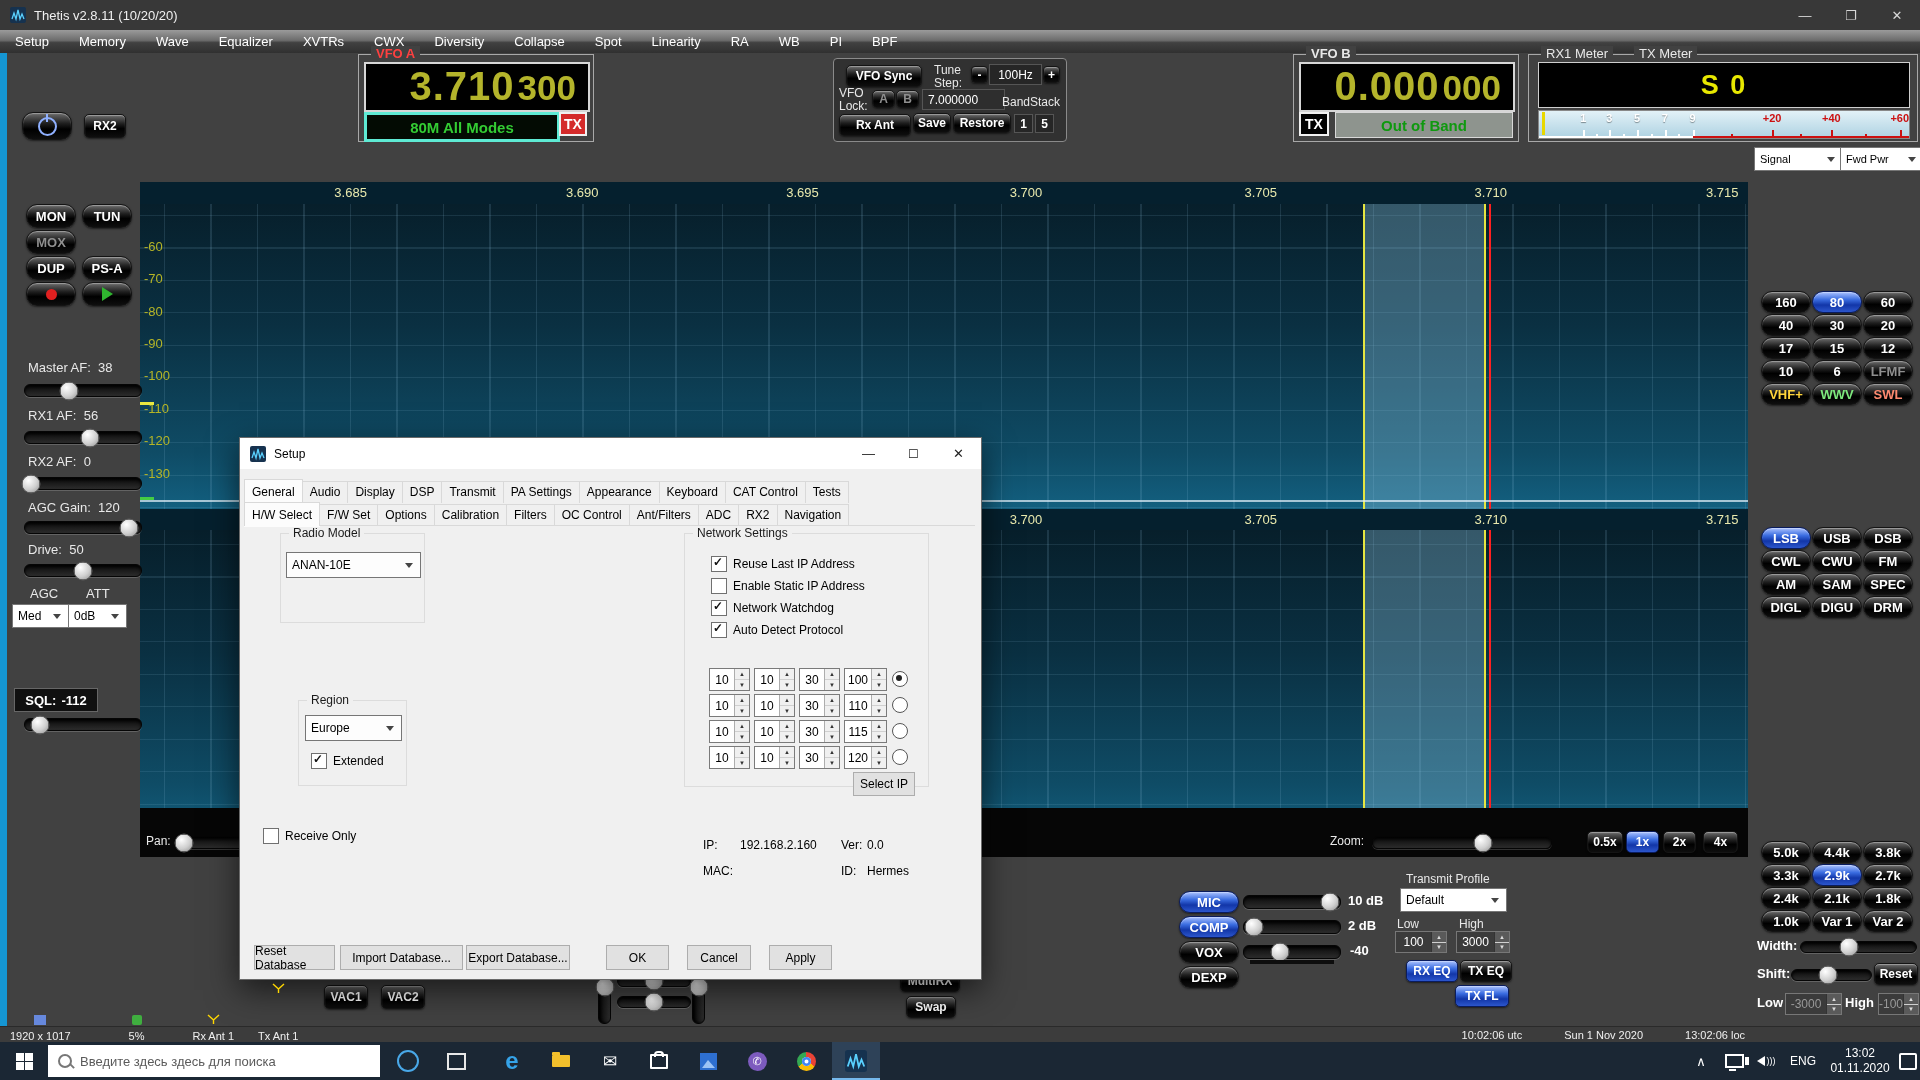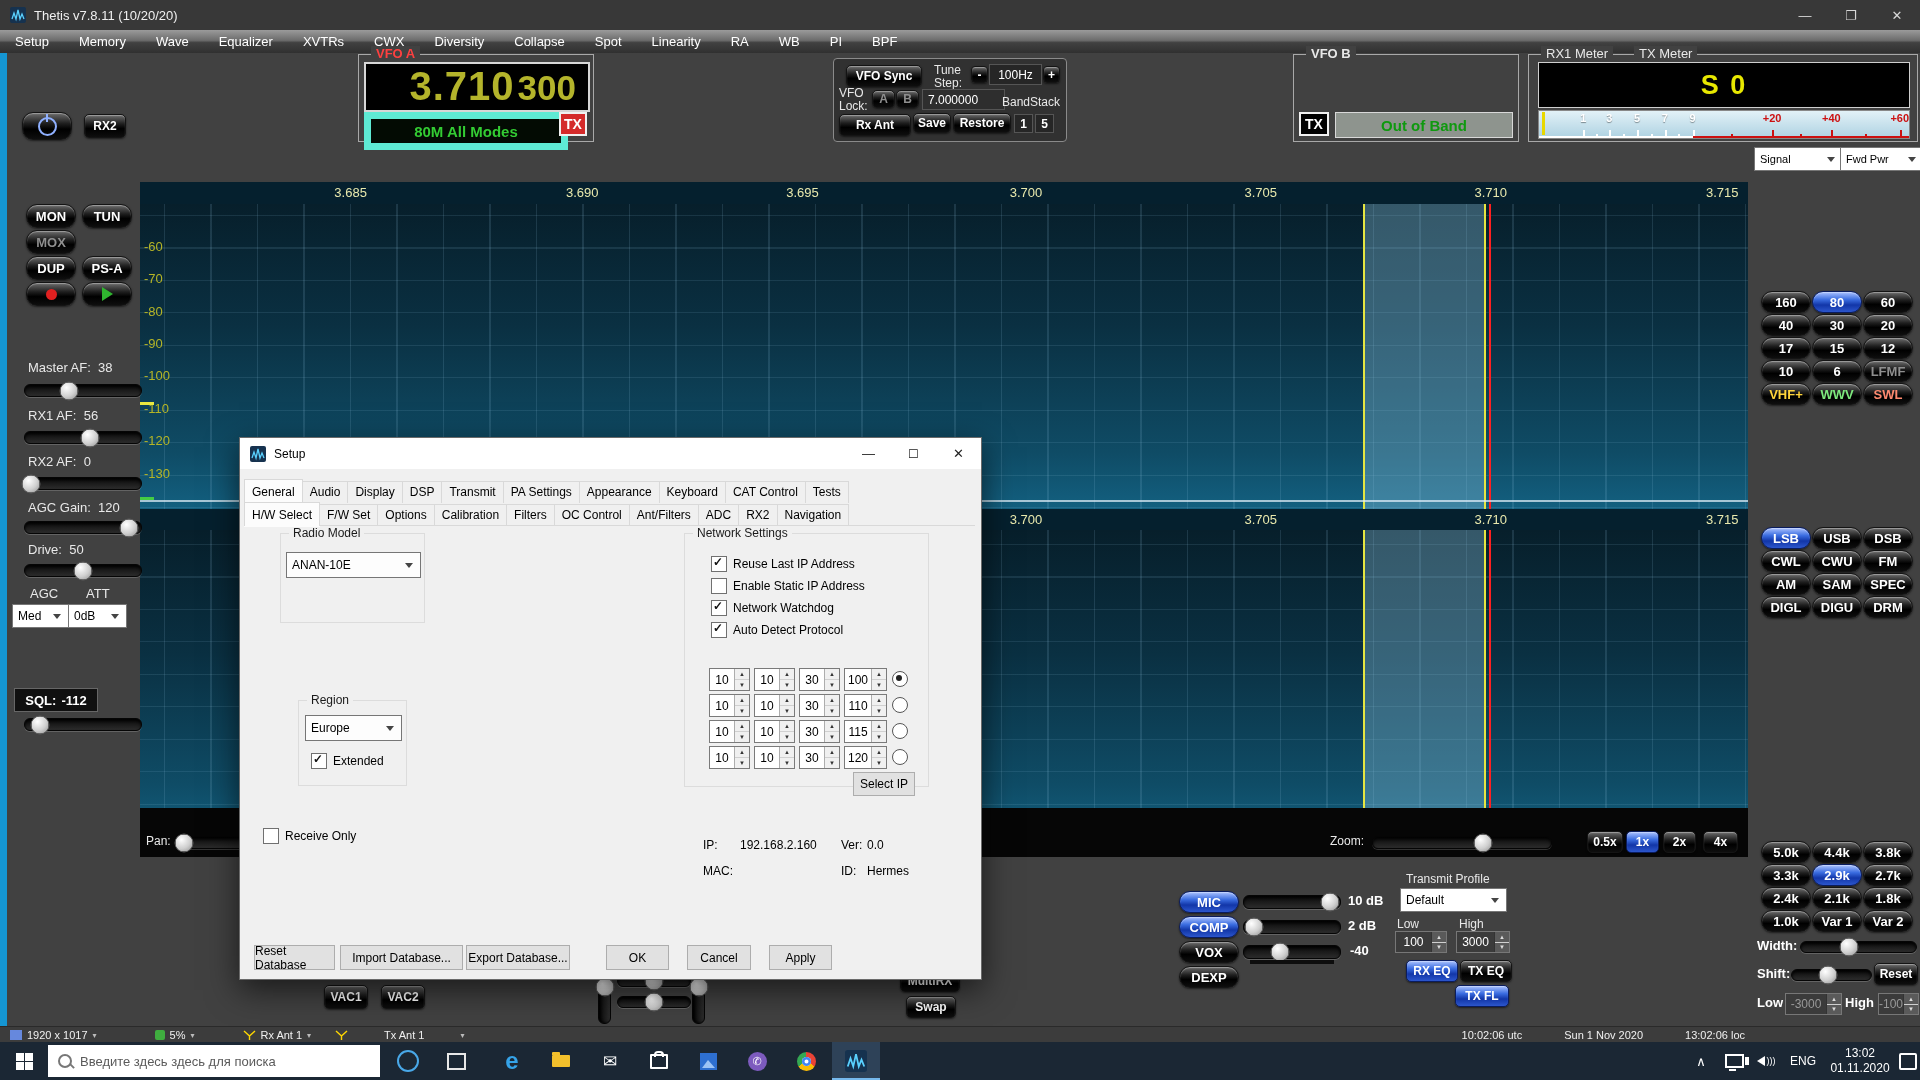--- a/index.html
+++ b/index.html
@@ -91,21 +91,21 @@
   .tab.sel{background:#fcfcfc;padding-top:5px;z-index:2;box-shadow:0 1px 0 #fcfcfc;}
   .tabline{position:absolute;left:4px;width:731px;height:1px;background:#d9d9d9;}
   .gbox{position:absolute;border:1px solid #dcdcdc;}
   .glabel{position:absolute;top:-8px;left:8px;background:#f0f0f0;padding:0 4px;font-size:12px;color:#1a1a1a;white-space:nowrap;}
   .chkrow{position:absolute;display:flex;align-items:center;gap:6px;}
   .dtext{position:absolute;font-size:12px;color:#000;white-space:nowrap;}
   .dbtn{position:absolute;background:#e1e1e1;border:1px solid #adadad;display:flex;align-items:center;justify-content:center;font-size:12px;color:#000;}
   
   #statusbar{position:absolute;left:0;top:1026px;width:1920px;height:16px;background:#3c3c3c;border-top:1px solid #2a2a2a;
     display:flex;align-items:center;color:#f0f0f0;font-size:11px;}
-  #statusbar .sgrp{display:flex;align-items:center;gap:5px;margin-left:26px;}
+  #statusbar .sgrp{display:flex;align-items:center;gap:5px;margin-left:26px;flex-direction:column;}
   .sarrow{color:#bbb;font-size:8px;}
   #taskbar{position:absolute;left:0;top:1042px;width:1920px;height:38px;background:#1b2734;display:flex;align-items:center;color:#fff;}
   #search{position:absolute;left:48px;top:3px;width:332px;height:32px;background:#fff;display:flex;align-items:center;
     color:#5a5a5a;font-size:13px;gap:8px;padding-left:10px;box-sizing:border-box;}
   .tkslot{position:absolute;top:0;width:48px;height:38px;display:flex;align-items:center;justify-content:center;}
   .tkslot.active{background:#2e4258;box-shadow:inset 0 -2px 0 #76b9ed;}
   
   .pwr{width:15px;height:15px;border:2px solid #8fb0ff;border-radius:50%;position:relative;}
   .pwr::after{content:'';position:absolute;left:50%;top:-5px;width:2px;height:8px;background:#8fb0ff;transform:translateX(-50%);}
   .dot-red{width:11px;height:11px;border-radius:50%;background:#e02020;}
@@ -138,21 +138,21 @@
 
 <div id="screen">
 
   <div id="titlebar">
     <span class="ticon">
       <svg width="16" height="16" viewBox="0 0 16 16">
           <rect width="16" height="16" rx="2" fill="#16324f"></rect>
           <path d="M2 12 L4 6 L6 12 L8 3 L10 12 L12 7 L14 12" stroke="#5ad1ff" fill="none" stroke-width="1.3"></path>
         </svg>
     </span>
-    <span>Thetis v7.8.11 (10/20/20)</span>
+    <span>Thetis v2.8.11 (10/20/20)</span>
     <span style="flex:1"></span>
     <span class="wbtn">—</span>
     <span class="wbtn">❐</span>
     <span class="wbtn">✕</span>
   </div>
 
   <div id="menubar">
     <span class="mitem">Setup</span>
     <span class="mitem">Memory</span>
     <span class="mitem">Wave</span>
@@ -171,21 +171,21 @@
 
   <div class="abs" style="left:0;top:53px;width:7px;height:973px;background:#1596d3;"></div>
 
   <div class="dgroup" style="left:358px;top:54px;width:234px;height:86px;">
     <span class="dglabel" style="color:#ff4040;">VFO A</span>
   </div>
   <div class="lcd" style="left:364px;top:62px;width:222px;height:46px;">
     <span class="big">3.710</span>
     <span class="small">300</span>
   </div>
-  <div class="abs" style="left:364px;top:112px;width:190px;height:24px;background:#030b03;border:7px solid #5eead4;display:flex;align-items:center;justify-content:center;color:#33cc33;font-size:15px;font-weight:bold;">80M All Modes</div>
+  <div class="abs" style="left:364px;top:112px;width:190px;height:24px;background:#030b03;border:3px solid #5eead4;display:flex;align-items:center;justify-content:center;color:#33cc33;font-size:15px;font-weight:bold;">80M All Modes</div>
   <div class="abs" style="left:559px;top:112px;width:28px;height:24px;background:#d42a2a;border:2px solid #f0f0f0;display:flex;align-items:center;justify-content:center;color:#fff;font-weight:bold;font-size:14px;box-sizing:border-box;">TX</div>
 
   <div class="abs" style="left:833px;top:58px;width:232px;height:82px;background:#313131;border:1px solid #8a8a8a;border-radius:4px;">
     <div class="pill sm" style="left:12px;top:6px;width:74px;height:20px;">VFO Sync</div>
     <div class="wlabel" style="left:100px;top:4px;font-size:12px;">Tune</div>
     <div class="wlabel" style="left:100px;top:17px;font-size:12px;">Step:</div>
     <div class="pill sm" style="left:137px;top:7px;width:15px;height:15px;border-radius:4px;">-</div>
     <div class="abs" style="left:155px;top:5px;width:51px;height:19px;background:#262626;border:1px solid #555;color:#fff;font-size:12px;display:flex;align-items:center;justify-content:center;">100Hz</div>
     <div class="pill sm" style="left:209px;top:7px;width:15px;height:15px;border-radius:4px;">+</div>
     <div class="wlabel" style="left:5px;top:27px;font-size:12px;">VFO</div>
@@ -196,20 +196,24 @@
     <div class="wlabel" style="left:168px;top:36px;font-size:12px;">BandStack</div>
     <div class="pill sm" style="left:5px;top:55px;width:70px;height:20px;">Rx Ant</div>
     <div class="pill sm" style="left:79px;top:54px;width:36px;height:18px;">Save</div>
     <div class="pill sm" style="left:119px;top:54px;width:56px;height:18px;">Restore</div>
     <div class="abs" style="left:180px;top:55px;width:17px;height:17px;background:#262626;border:1px solid #555;color:#fff;font-size:12px;font-weight:bold;display:flex;align-items:center;justify-content:center;">1</div>
     <div class="abs" style="left:201px;top:55px;width:17px;height:17px;background:#262626;border:1px solid #555;color:#fff;font-size:12px;font-weight:bold;display:flex;align-items:center;justify-content:center;">5</div>
   </div>
 
   <div class="dgroup" style="left:1293px;top:54px;width:224px;height:86px;">
     <span class="dglabel">VFO B</span>
+  </div>
+  <div class="lcd" style="left:1299px;top:62px;width:212px;height:46px;">
+    <span class="big">0.000</span>
+    <span class="small">000</span>
   </div>
   <div class="abs" style="left:1299px;top:112px;width:30px;height:24px;background:#000;border:2px solid #f0f0f0;display:flex;align-items:center;justify-content:center;color:#fff;font-weight:bold;font-size:14px;box-sizing:border-box;">TX</div>
   <div class="abs" style="left:1335px;top:112px;width:176px;height:24px;background:#8e948e;border:1px solid #d8d8d8;display:flex;align-items:center;justify-content:center;color:#0f990f;font-size:15px;font-weight:bold;">Out of Band</div>
 
   <div class="dgroup" style="left:1528px;top:54px;width:388px;height:86px;">
     <span class="dglabel" style="left:12px;font-weight:normal;">RX1 Meter</span>
     <span class="dglabel" style="left:105px;font-weight:normal;">TX Meter</span>
   </div>
   <div class="abs" style="left:1538px;top:62px;width:370px;height:44px;background:#000;border:1px solid #cfcfcf;display:flex;align-items:center;justify-content:center;color:#e8e800;font-size:27px;font-weight:bold;letter-spacing:2px;">S 0</div>
   <div id="meter-scale">

